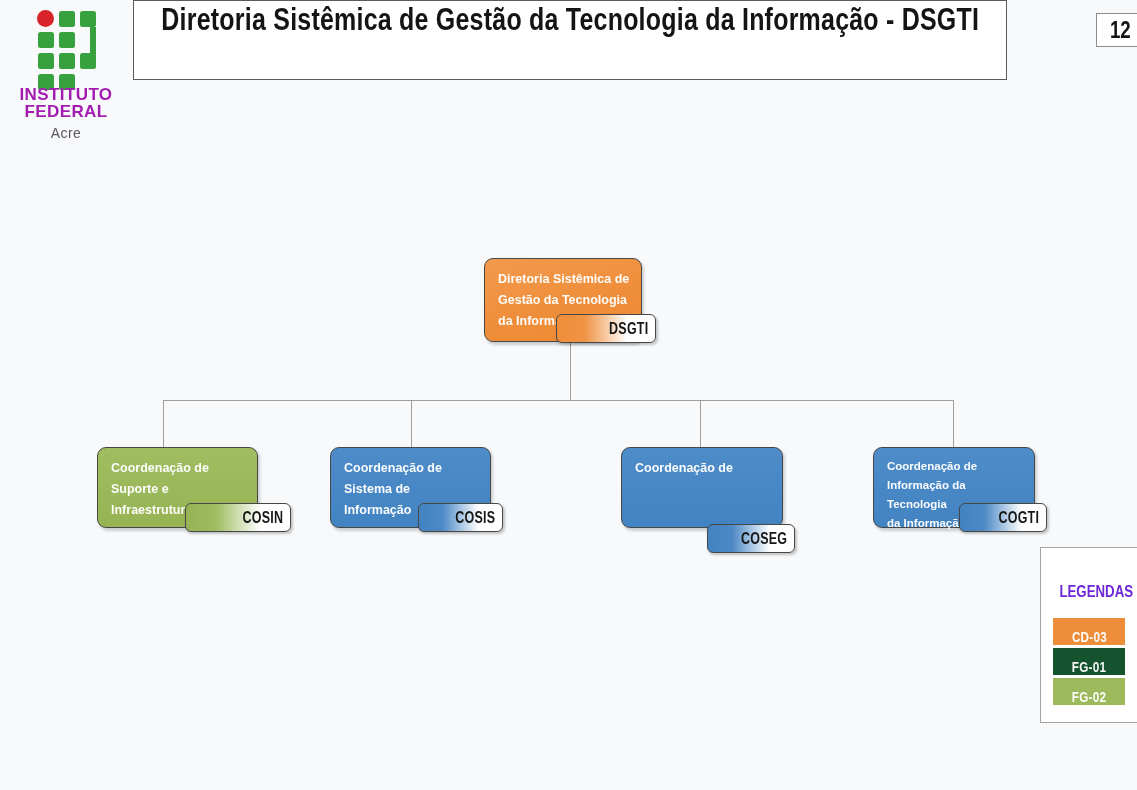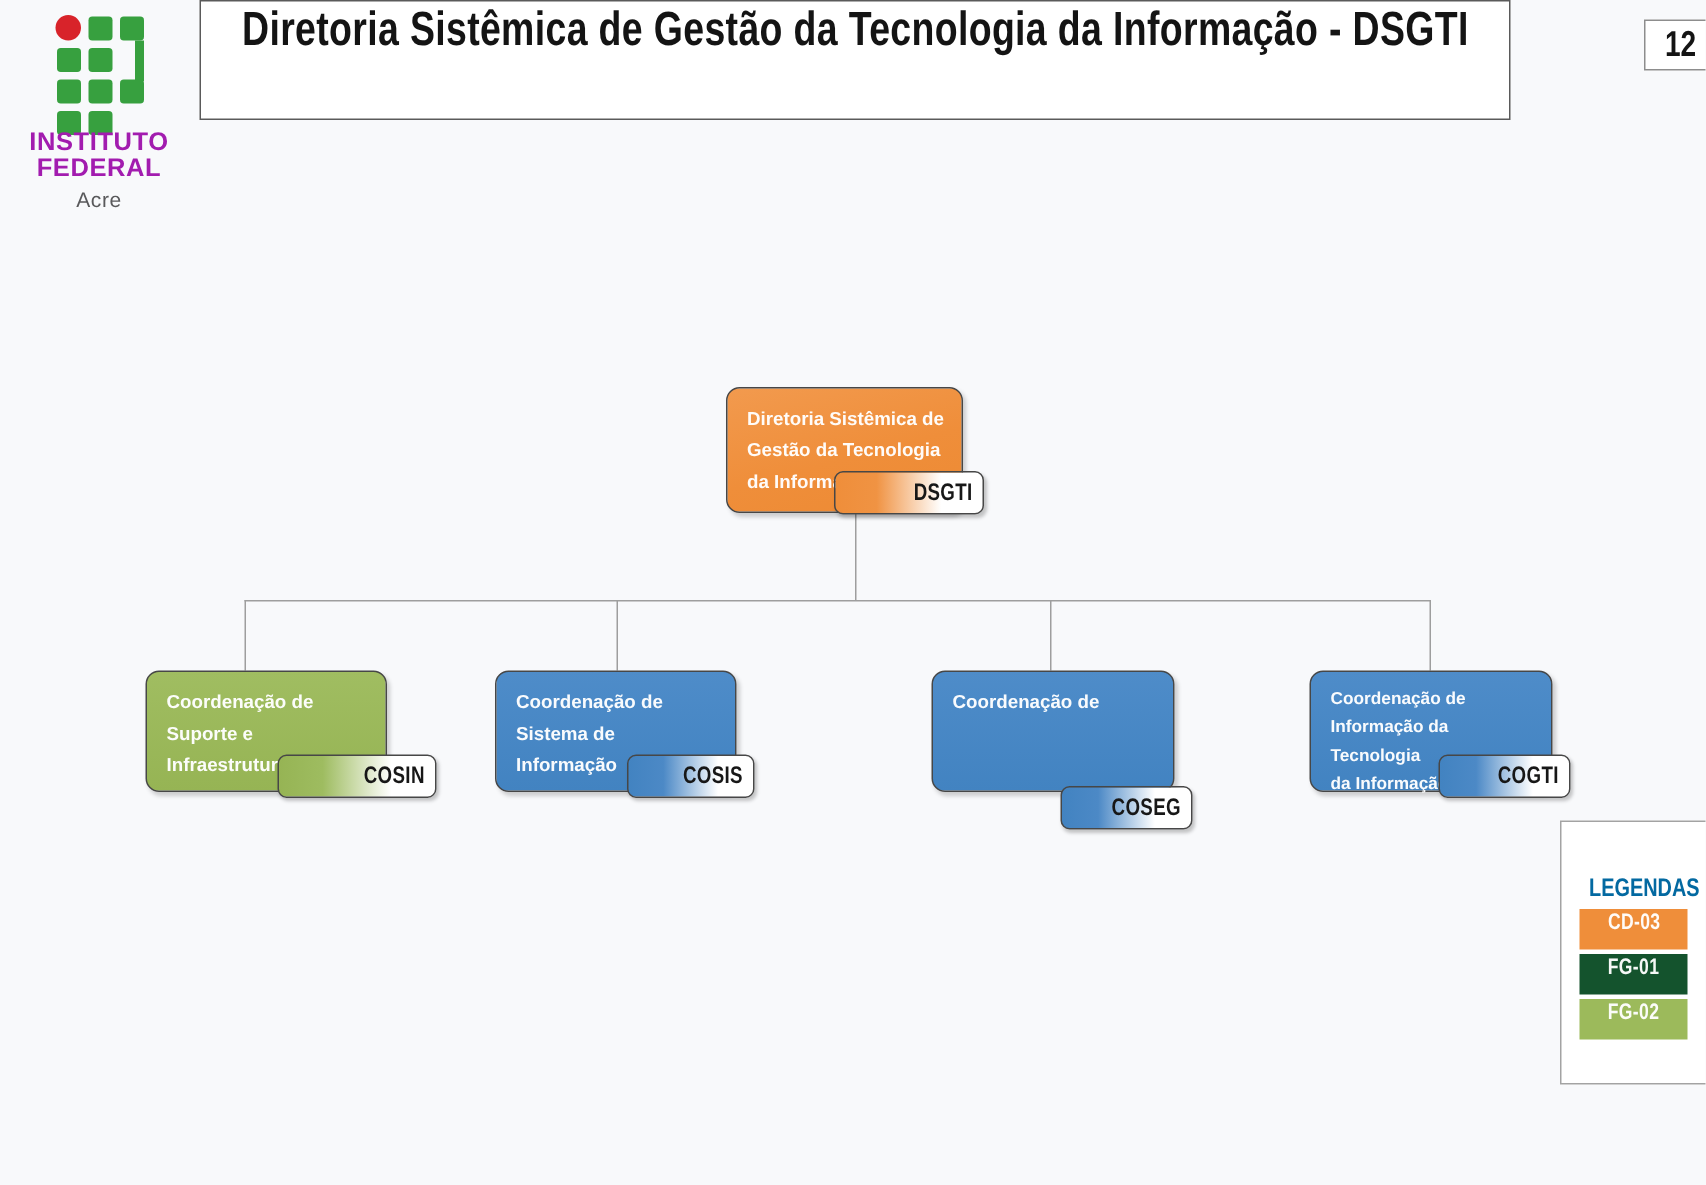--- a/index.html
+++ b/index.html
@@ -74,25 +74,25 @@
   .cline{position:absolute;background:#9E9E9E;}
   #c-riser{left:570px;top:342px;width:1.2px;height:58px;}
   #c-h    {left:163px;top:400px;width:791px;height:1.2px;}
   #c-d1{left:163px;top:400px;width:1.2px;height:47px;}
   #c-d2{left:411px;top:400px;width:1.2px;height:47px;}
   #c-d3{left:700px;top:400px;width:1.2px;height:47px;}
   #c-d4{left:953px;top:400px;width:1.2px;height:47px;}
 
   
   .legend-box{left:1040px;top:547px;width:105px;height:176px;background:#ffffff;border:1.2px solid #a3a3a3;box-sizing:border-box;}
-  .legend-title{left:1049px;top:582px;width:80px;text-align:center;font-size:17px;font-weight:600;color:#0369a1;}
+  .legend-title{left:1049px;top:582px;width:80px;text-align:center;font-size:17px;font-weight:600;color:#6d28d9;}
   .chip{
     position:absolute;left:1053px;width:72px;height:27px;
-    display:flex;align-items:flex-start;justify-content:center;
-    color:rgba(255,255,255,.96);font-size:15px;font-weight:600;letter-spacing:.3px;
+    display:flex;align-items:flex-end;justify-content:center;
+    color:rgba(255,255,255,.96);font-size:15px;font-weight:600;letter-spacing:.3px;margin-top:12px;
   }
   #chip-0{top:606px;background:#EF8E3A;}
   #chip-1{top:636px;background:#14532d;}
   #chip-2{top:666px;background:#9CBA5B;}
 </style>
 </head>
 <body>
 
 <div class="abs iflogo">
   <span class="dot"></span>

